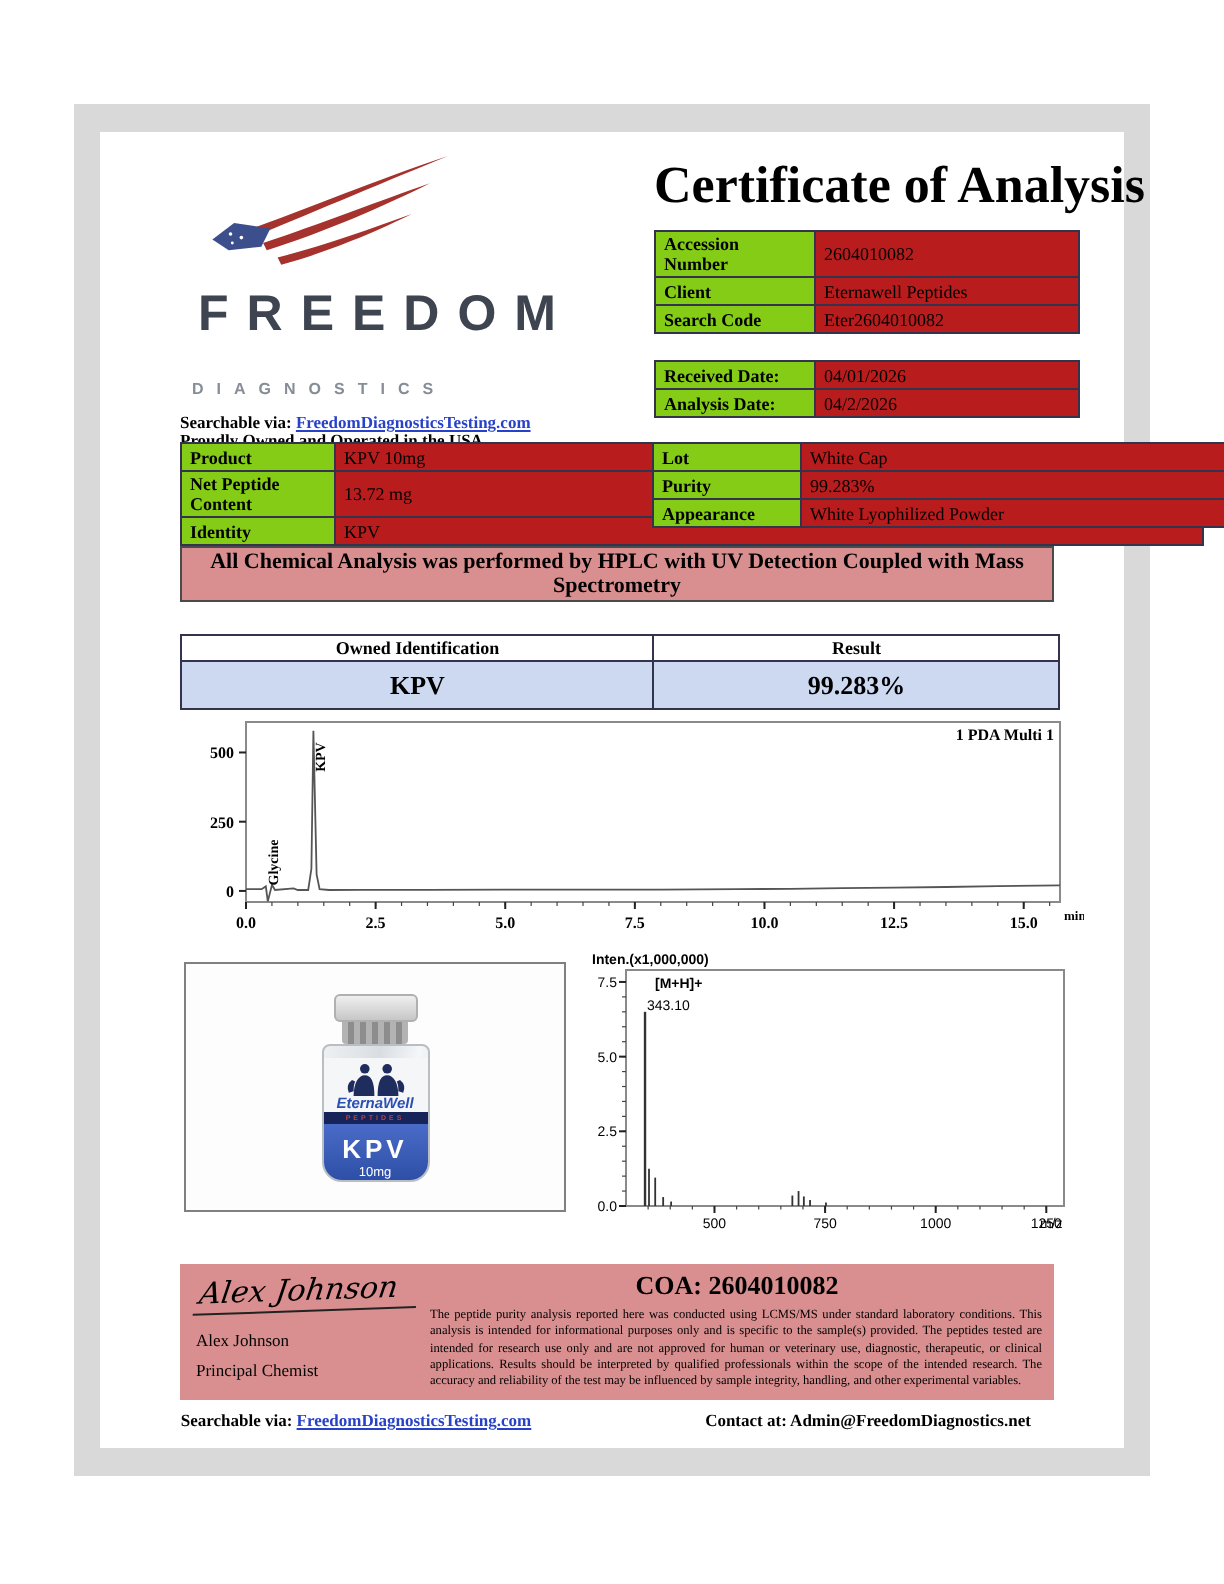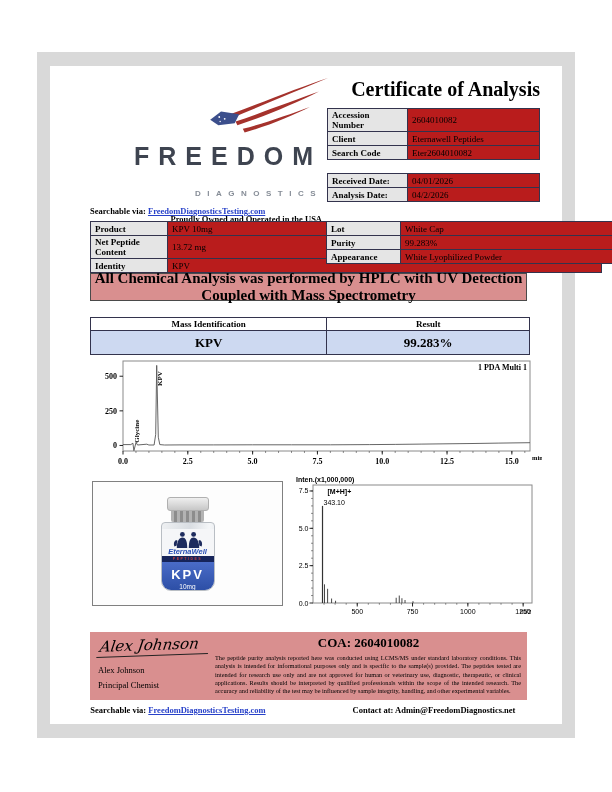--- a/index.html
+++ b/index.html
@@ -3,48 +3,48 @@
 <meta charset="utf-8">
 <style>
   * { box-sizing: border-box; margin: 0; padding: 0; }
   html,body { width:612px; height:792px; background:#ffffff; font-family:"Liberation Serif", serif; }
   body { position:relative; overflow:hidden; }
 
   .frame { position:absolute; left:37px; top:52px; width:538px; height:686px; background:#d9d9d9; }
   .paper { position:absolute; left:50px; top:66px; width:512px; height:658px; background:#ffffff; }
 
   
-  .logo-block { position:absolute; left:40px; top:12px; width:232px; text-align:right; }
+  .logo-block { position:absolute; left:40px; top:12px; width:232px; text-align:left; }
   .eagle-wrap { transform:translateX(12px); }
   .logo-word { font-family:"Liberation Sans", sans-serif; font-weight:700; font-size:25px; letter-spacing:9px; color:#3e4450; margin-top:2px; padding-left:9px; }
   .logo-sub  { font-family:"Liberation Sans", sans-serif; font-weight:600; font-size:8px; letter-spacing:6.5px; color:#868d97; margin-top:18px; padding-left:6px; }
   .tagline { font-size:8.5px; font-weight:700; margin-top:16px; }
   .search-line { position:absolute; left:40px; top:140px; font-size:8.5px; font-weight:700; white-space:nowrap; }
   a.doc-link { color:#2741c9; text-decoration:underline; font-weight:700; }
 
   .right-head { position:absolute; left:277px; top:12px; width:213px; }
-  .coa-title { font-size:20px; font-weight:700; text-align:right; white-space:nowrap; margin-bottom:7px; }
+  .coa-title { font-size:26px; font-weight:700; text-align:left; white-space:nowrap; margin-bottom:7px; }
 
   
   table.kv { border-collapse:collapse; width:100%; }
   table.kv th, table.kv td { border:1px solid #33334d; font-size:9px; padding:1px 4px; height:14px; text-align:left; vertical-align:middle; }
-  table.kv th { background:#e5e5e5; font-weight:700; }
+  table.kv th { background:#84cc16; font-weight:700; }
   table.kv td { background:#b91c1c; font-weight:400; }
   .t-info th { width:80px; }
   .t-date { margin-top:13px; }
   .t-date th { width:80px; }
 
   .prod-tables { position:absolute; left:0; top:155px; width:512px; }
   .t-prod { position:absolute; left:40px; width:192px; }
   .t-prod th { width:77px; }
   .t-lot { position:absolute; left:276px; width:214px; }
   .t-lot th { width:74px; }
 
   
-  .banner { position:absolute; left:40px; top:207px; width:437px; height:28px; background:#d98f8f; border:1.5px solid #4a4a4a; display:flex; align-items:center; justify-content:center; font-size:15px; font-weight:700; text-align:center; }
+  .banner { position:absolute; left:40px; top:207px; width:437px; height:28px; background:#d98f8f; border:1.5px solid #4a4a4a; display:flex; align-items:center; justify-content:center; font-size:11px; font-weight:700; text-align:center; }
 
   
   table.mass { position:absolute; left:40px; top:251px; width:440px; border-collapse:collapse; }
   table.mass th, table.mass td { border:1px solid #33334d; text-align:center; }
   table.mass th { background:#ffffff; font-size:9px; font-weight:700; height:13px; }
   table.mass td { background:#cdd9f1; font-size:13px; font-weight:700; height:24px; }
   .mass-c1 { width:237px; } .mass-c2 { width:203px; }
 
   
   .chrom-wrap { position:absolute; left:40px; top:293px; width:452px; height:114px; }
@@ -168,21 +168,21 @@
         </tr>
       </tbody>
     </table>
   </div>
 
   <div class="banner">All Chemical Analysis was performed by HPLC with UV Detection Coupled with Mass Spectrometry</div>
 
   <table class="mass">
     <tbody>
       <tr>
-        <th class="mass-c1">Mass Identification</th>
+        <th class="mass-c1">Owned Identification</th>
         <th class="mass-c2">Result</th>
       </tr>
       <tr>
         <td>KPV</td>
         <td>99.283%</td>
       </tr>
     </tbody>
   </table>
 
   <div class="chrom-wrap">

